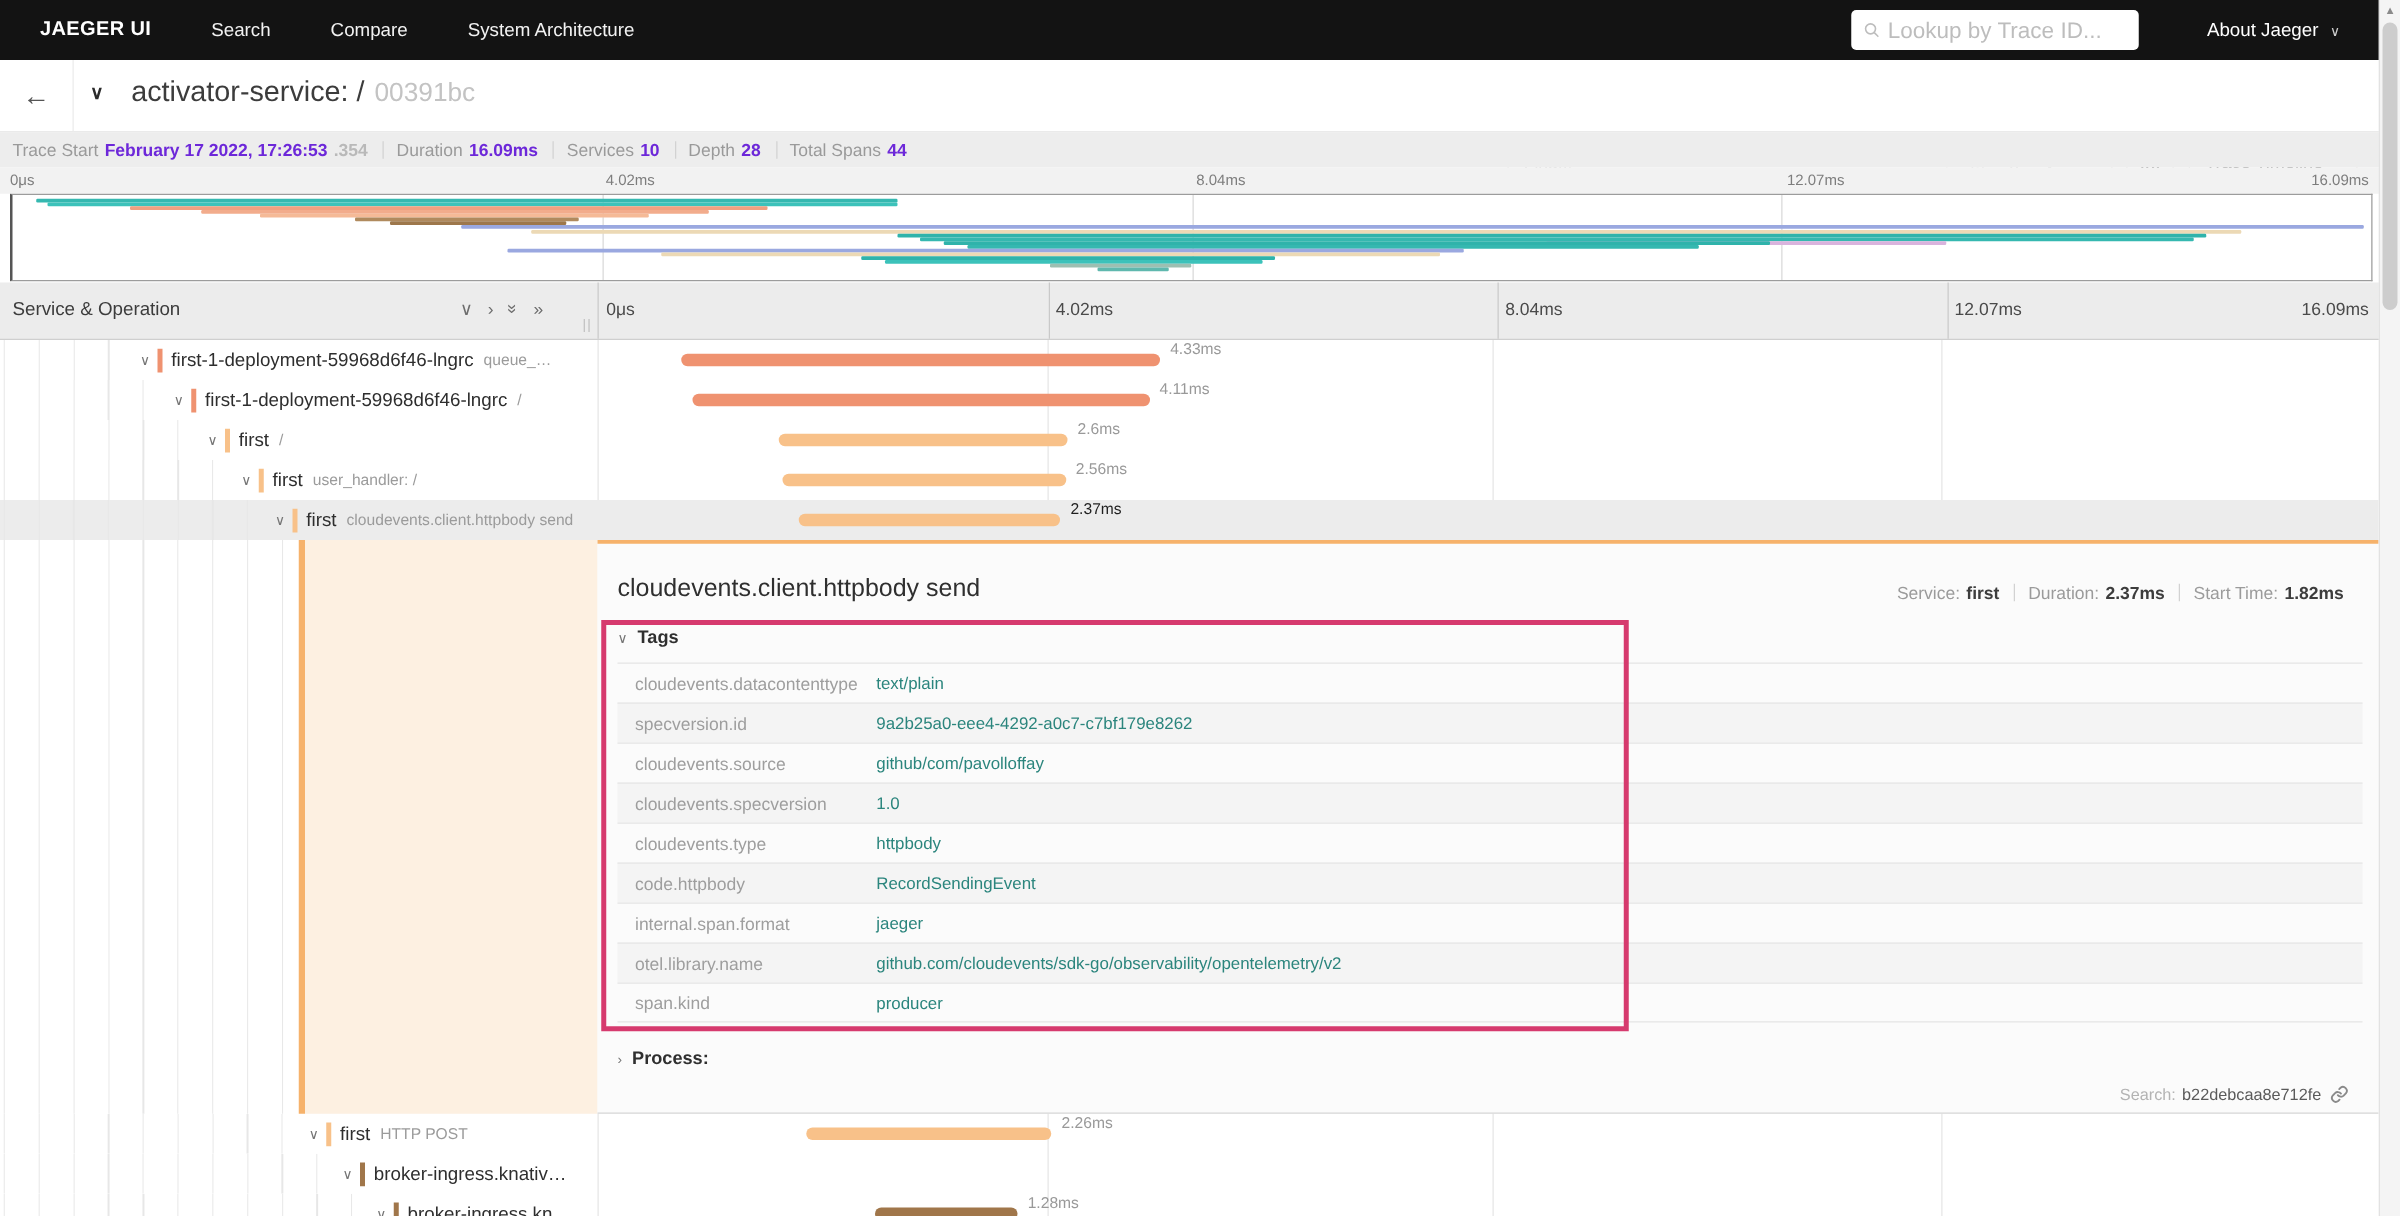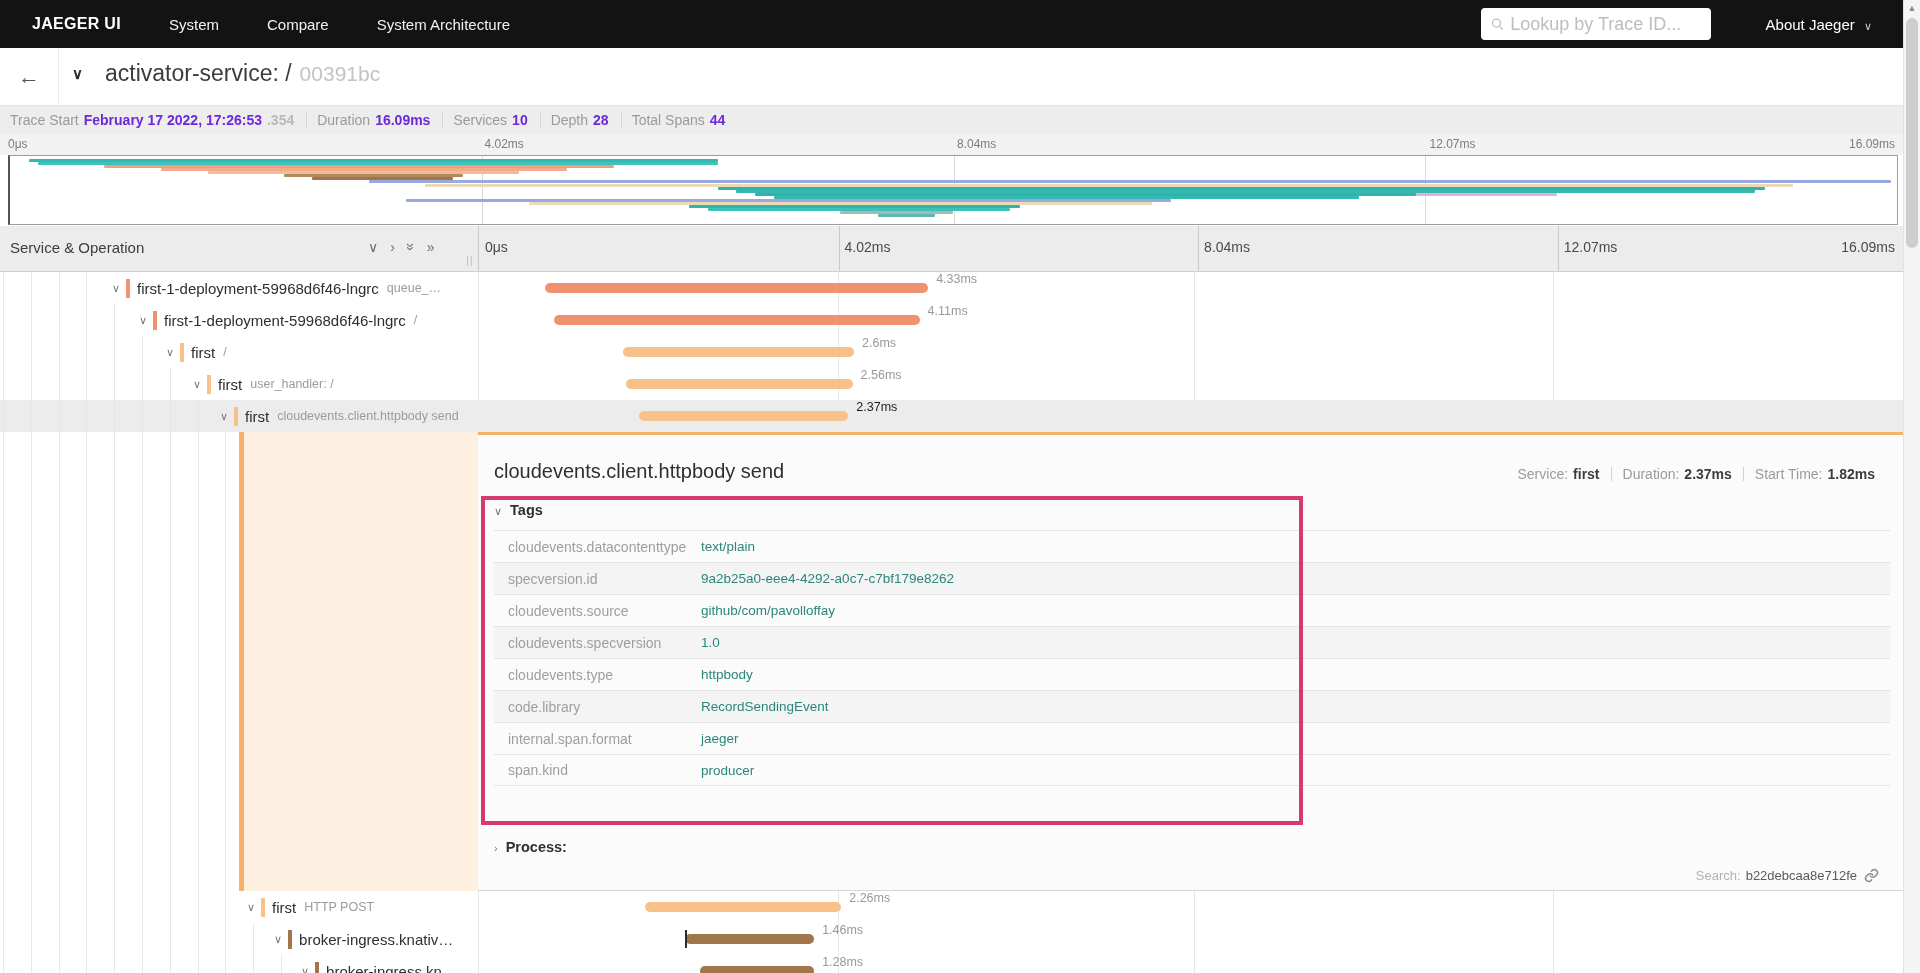--- a/index.html
+++ b/index.html
@@ -125,21 +125,21 @@
   .scrollbar { position:absolute; right:0; top:0; width:17px; height:973px; background:#f4f4f4;
                border-left:1px solid #e2e2e2; z-index:50; }
   .sb-up { position:absolute; top:3px; left:0; width:16px; text-align:center; font-size:9px; color:#8a8a8a; }
   .sb-thumb { position:absolute; top:18px; left:2px; width:12px; height:230px; background:#cdcdcd; border-radius:6px; }
 </style>
 </head>
 <body>
 
 <div class="nav">
   <div class="nav-brand">JAEGER UI</div>
-  <div class="nav-item">System</div>
+  <div class="nav-item">Search</div>
   <div class="nav-item">Compare</div>
   <div class="nav-item">System Architecture</div>
   <div class="nav-right">
     <div class="nav-search">
       <svg width="14" height="14" viewBox="0 0 14 14">
         <circle cx="6" cy="6" r="4.4" fill="none" stroke="#bdbdbd" stroke-width="1.4"></circle>
         <line x1="9.3" y1="9.3" x2="13" y2="13" stroke="#bdbdbd" stroke-width="1.4"></line>
       </svg>
       <input placeholder="Lookup by Trace ID..." style="">
     </div>
@@ -344,26 +344,30 @@
           </div>
           <div class="tag-row alt">
             <div class="tag-k">cloudevents.specversion</div>
             <div class="tag-v">1.0</div>
           </div>
           <div class="tag-row">
             <div class="tag-k">cloudevents.type</div>
             <div class="tag-v">httpbody</div>
           </div>
           <div class="tag-row alt">
-            <div class="tag-k">code.library</div>
+            <div class="tag-k">code.httpbody</div>
             <div class="tag-v">RecordSendingEvent</div>
           </div>
           <div class="tag-row">
             <div class="tag-k">internal.span.format</div>
             <div class="tag-v">jaeger</div>
+          </div>
+          <div class="tag-row alt">
+            <div class="tag-k">otel.library.name</div>
+            <div class="tag-v">github.com/cloudevents/sdk-go/observability/opentelemetry/v2</div>
           </div>
           <div class="tag-row">
             <div class="tag-k">span.kind</div>
             <div class="tag-v">producer</div>
           </div>
         </div>
       <div class="proc">
         <span class="tchev">›</span><span>Process:</span>
       </div>
       <div class="spanid">
@@ -391,25 +395,20 @@
           <span class="sbar-lbl" style="left: 26.05%;">2.26ms</span>
         </div>
       </div>
       <div class="row">
         <div class="name-cell" style="padding-left: 274px;">
           <div class="guides" style="width: 266px;"></div>
           <span class="tchev">∨</span>
           <span class="cbar" style="background: rgb(160, 118, 74);"></span>
           <span class="svc">broker-ingress.knativ…</span>
         </div>
-        <div class="bar-cell">
-          <div class="sbar" style="left: 14.5%; width: 9.1%; background: rgb(160, 118, 74);"></div>
-          <div class="btick" style="left: 14.5%;"></div>
-          <span class="sbar-lbl" style="left: 24.15%;">1.46ms</span>
-        </div>
       </div>
       <div class="row">
         <div class="name-cell" style="padding-left: 301px;">
           <div class="guides" style="width: 293px;"></div>
           <span class="tchev">∨</span>
           <span class="cbar" style="background: rgb(160, 118, 74);"></span>
           <span class="svc">broker-ingress.kn…</span>
         </div>
         <div class="bar-cell">
           <div class="sbar" style="left: 15.6%; width: 8%; background: rgb(160, 118, 74);"></div>

